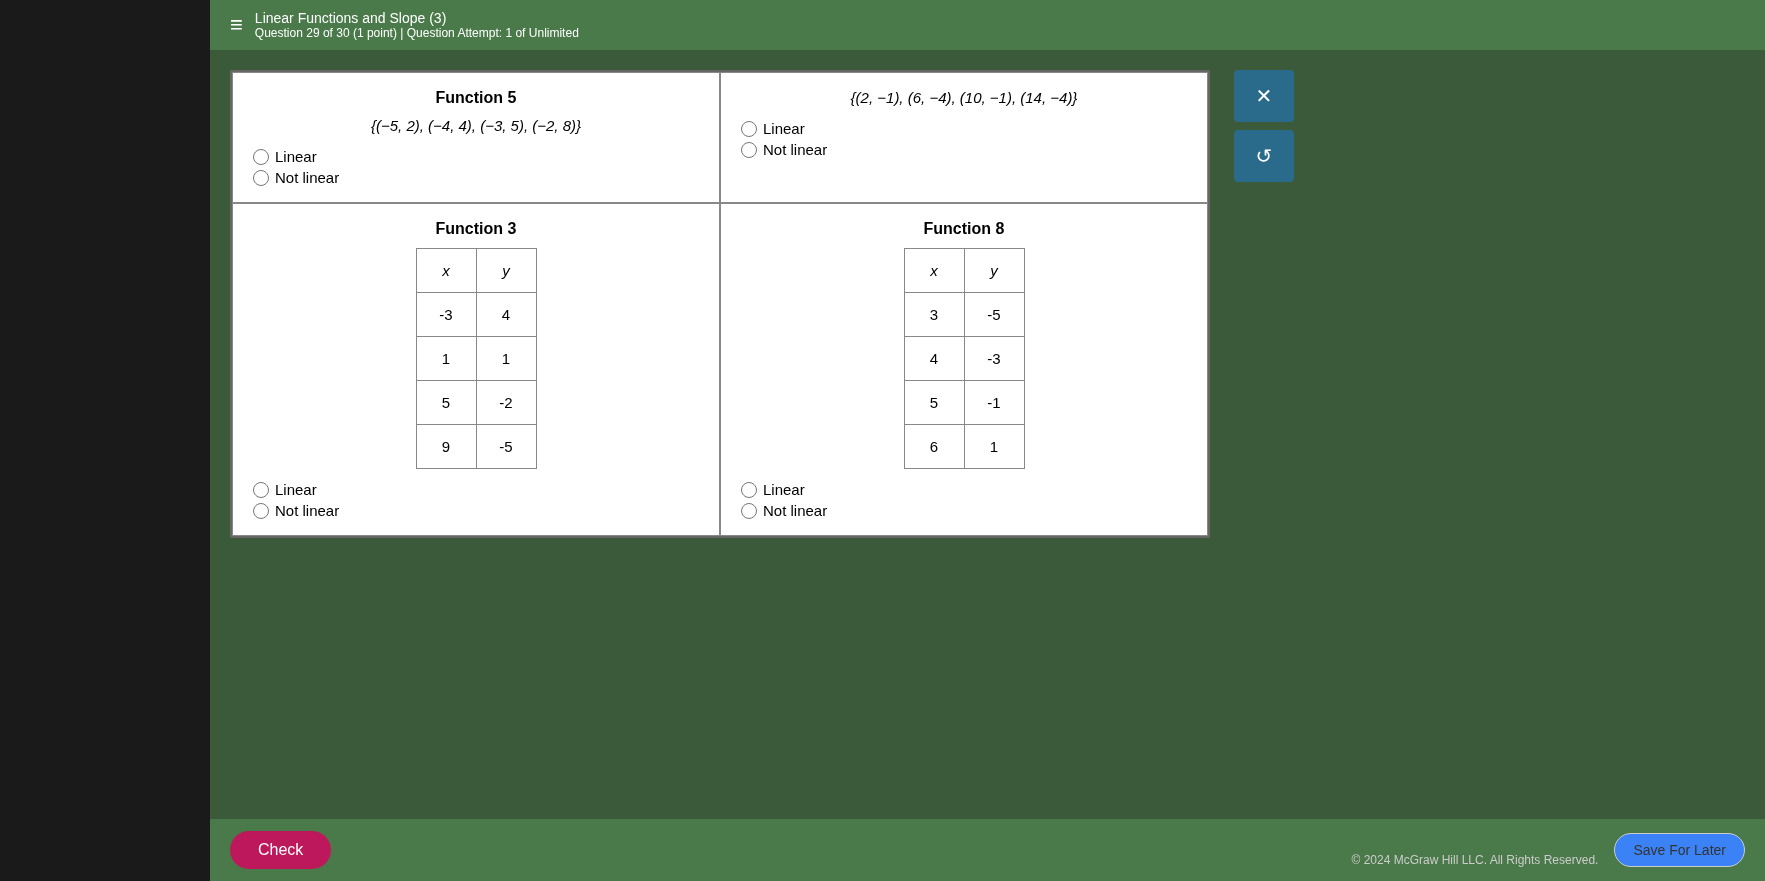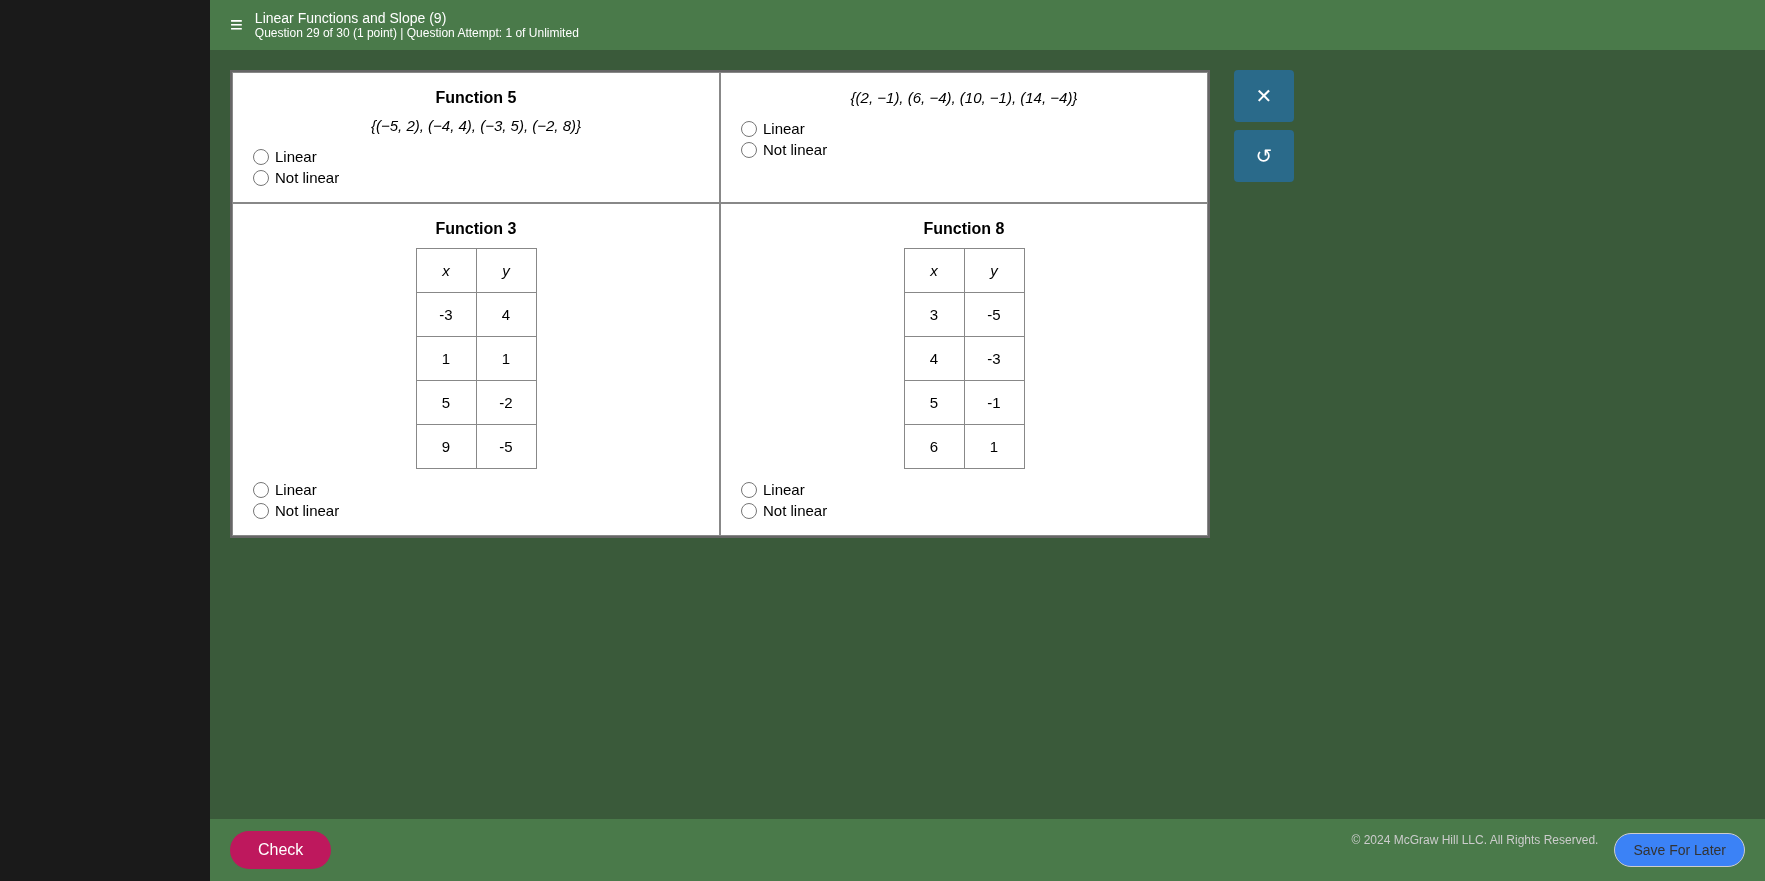--- a/index.html
+++ b/index.html
@@ -153,21 +153,21 @@
       background: #be185d;
       color: white;
       border: none;
       padding: 10px 28px;
       font-size: 16px;
       border-radius: 20px;
       cursor: pointer;
     }
     .footer-right {
       display: flex;
-      align-items: flex-start;
+      align-items: flex-end;
       gap: 16px;
     }
     .copyright {
       color: #ccc;
       font-size: 12px;
     }
     .btn-save {
       background: #3b82f6;
       color: #333;
       border: 1px solid #ccc;
@@ -179,21 +179,21 @@
   </style>
 </head>
 <body>
 
 <div class="left-sidebar"></div>
 
 <div class="main-content">
   <div class="top-bar">
     <span class="hamburger">≡</span>
     <div>
-      <div class="top-bar-title">Linear Functions and Slope (9)</div>
+      <div class="top-bar-title">Linear Functions and Slope (3)</div>
       <div class="question-info">Question 29 of 30 (1 point)  |  Question Attempt: 1 of Unlimited</div>
     </div>
   </div>
 
   <div class="content-area">
     <div class="question-card">
 
       <div class="functions-grid">
 
         <div class="function-cell">

